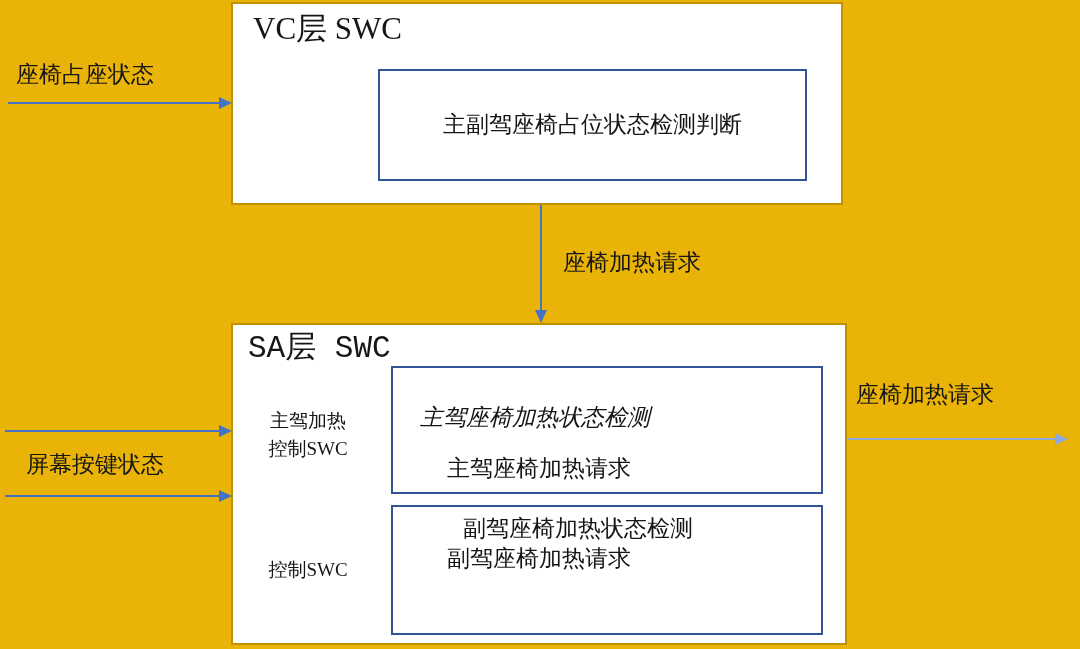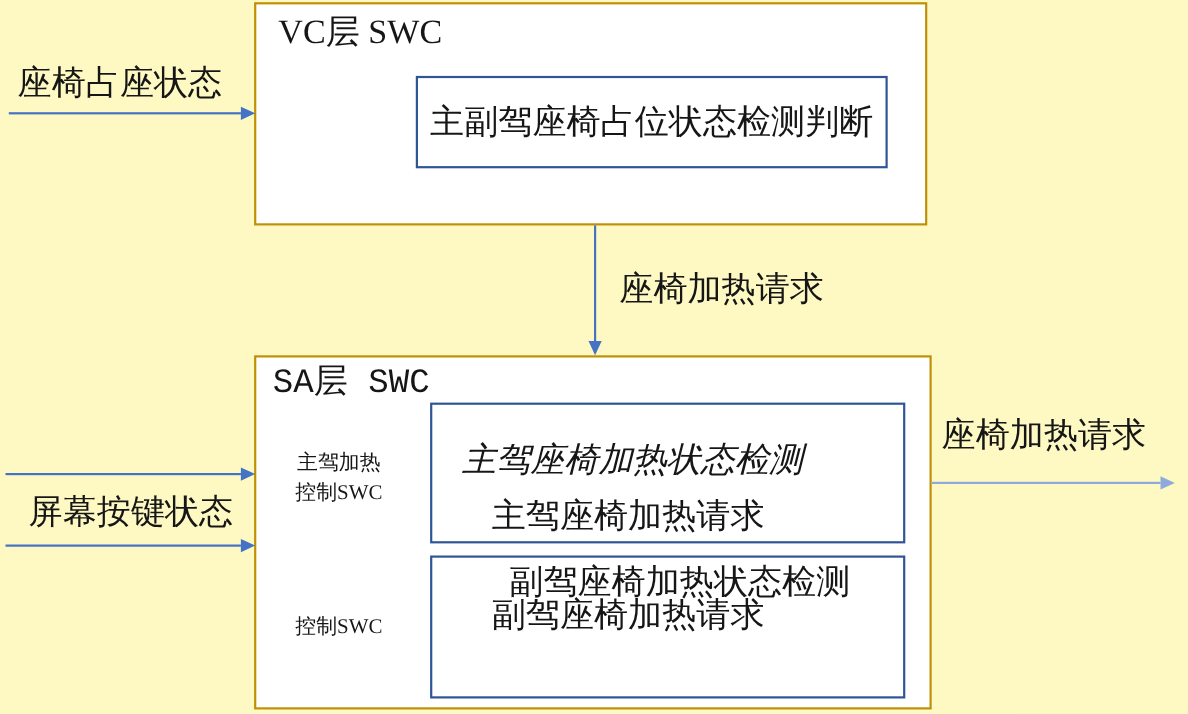--- a/index.html
+++ b/index.html
@@ -1,25 +1,25 @@
 <!DOCTYPE html>
 <html><head>
 <meta charset="utf-8">
 <style>
   html,body { margin:0; padding:0; background:#ffffff; }
   .canvas {
-    position:relative; width:1080px; height:649px; background:#fef9c3;
+    position:relative; width:1080px; height:649px; background:#eab308;
     font-family:"Liberation Serif","DejaVu Serif",serif; color:#161616;
     overflow:hidden;
   }
   .gold-box { position:absolute; border:2px solid #BF9000; background:#ffffff; box-sizing:border-box; }
   .blue-box { position:absolute; border:2px solid #2F5597; background:#ffffff; box-sizing:border-box; }
   .lbl { position:absolute; white-space:nowrap; }
   .t-title { font-size:31px; line-height:34px; }
-  .t-body  { font-size:31px; line-height:34px; }
+  .t-body  { font-size:23px; line-height:34px; }
   .t-small { font-size:19px; line-height:28px; text-align:center; }
   .hline { position:absolute; height:2px; background:#4472C4; }
   .vline { position:absolute; width:2px; background:#4472C4; }
   .head-right { position:absolute; width:0; height:0;
     border-top:6px solid transparent; border-bottom:6px solid transparent;
     border-left:13px solid #4472C4; }
   .head-down { position:absolute; width:0; height:0;
     border-left:6px solid transparent; border-right:6px solid transparent;
     border-top:13px solid #4472C4; }
   .light { background:#8EA9DB; }
@@ -27,21 +27,21 @@
   .center { display:flex; align-items:center; justify-content:center; text-align:center; }
 </style>
 </head>
 <body>
 
 <div class="canvas">
 
   <div class="gold-box" style="left:231px; top:2px; width:612px; height:203px;"></div>
   <div class="lbl t-title" style="left:253px; top:12px;">VC层 SWC</div>
 
-  <div class="blue-box center t-body" style="left:378px; top:69px; width:429px; height:84px;">
+  <div class="blue-box center t-body" style="left:378px; top:69px; width:429px; height:112px;">
     <span>主副驾座椅占位状态检测判断</span>
   </div>
 
   <div class="lbl t-body" style="left:16px; top:58px;">座椅占座状态</div>
   <div class="hline" style="left:8px; top:102px; width:211px;"></div>
   <div class="head-right" style="left:219px; top:97px;"></div>
 
   <div class="vline" style="left:540px; top:205px; height:106px;"></div>
   <div class="head-down" style="left:535px; top:310px;"></div>
   <div class="lbl t-body" style="left:563px; top:246px;">座椅加热请求</div>

